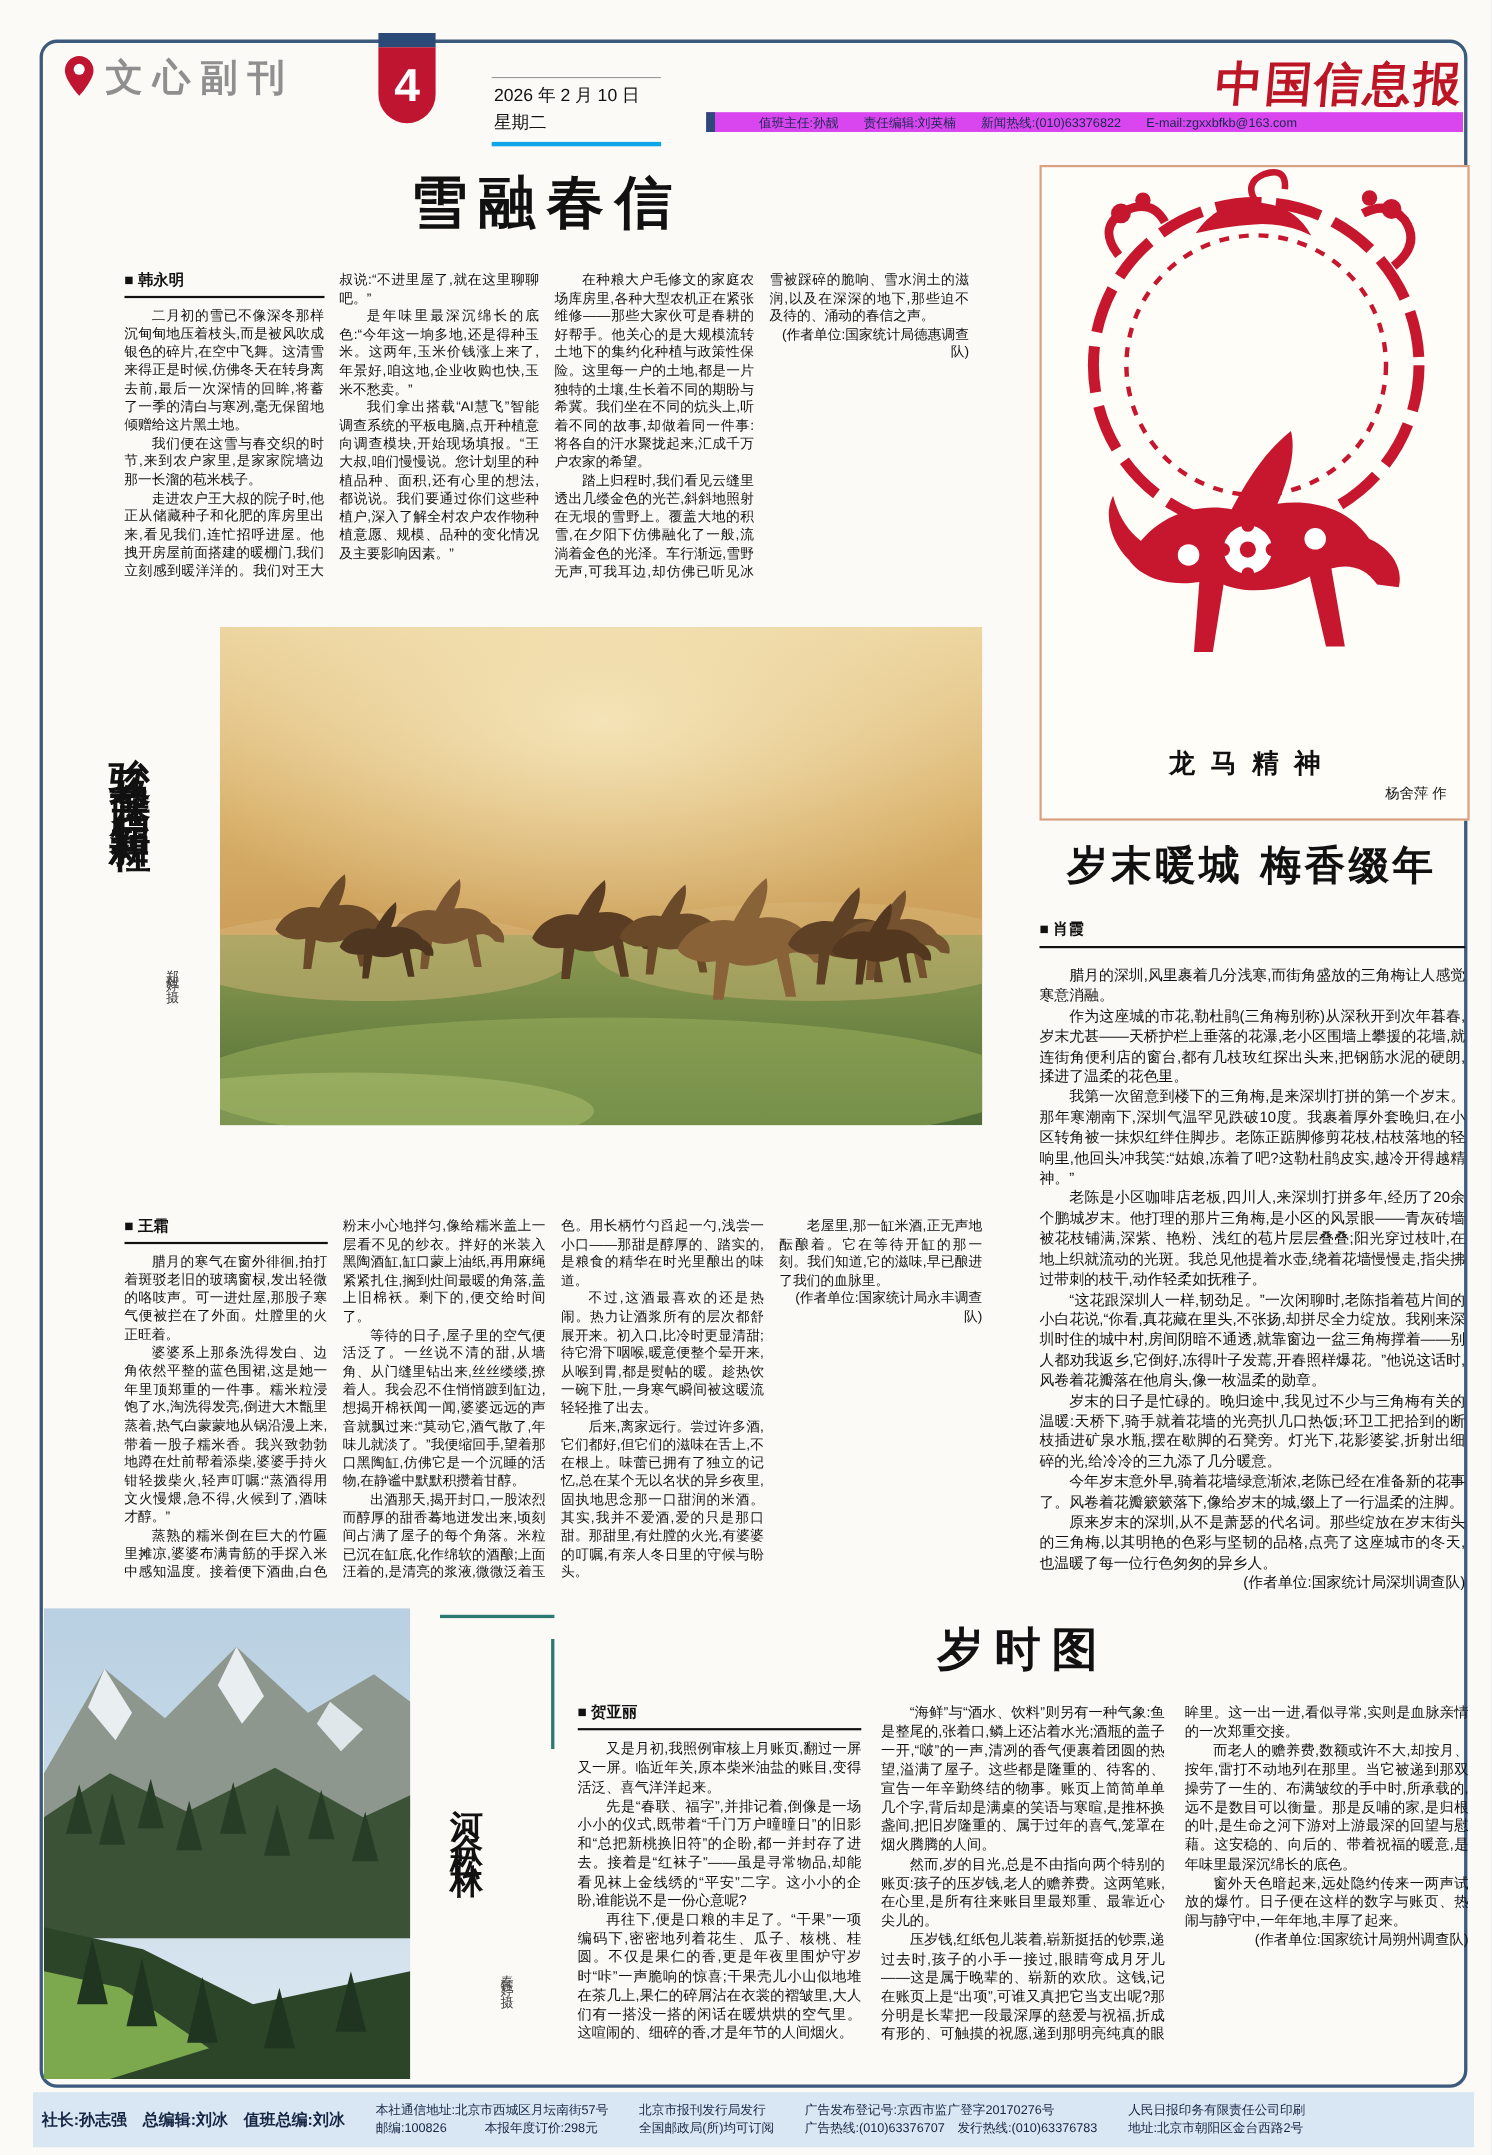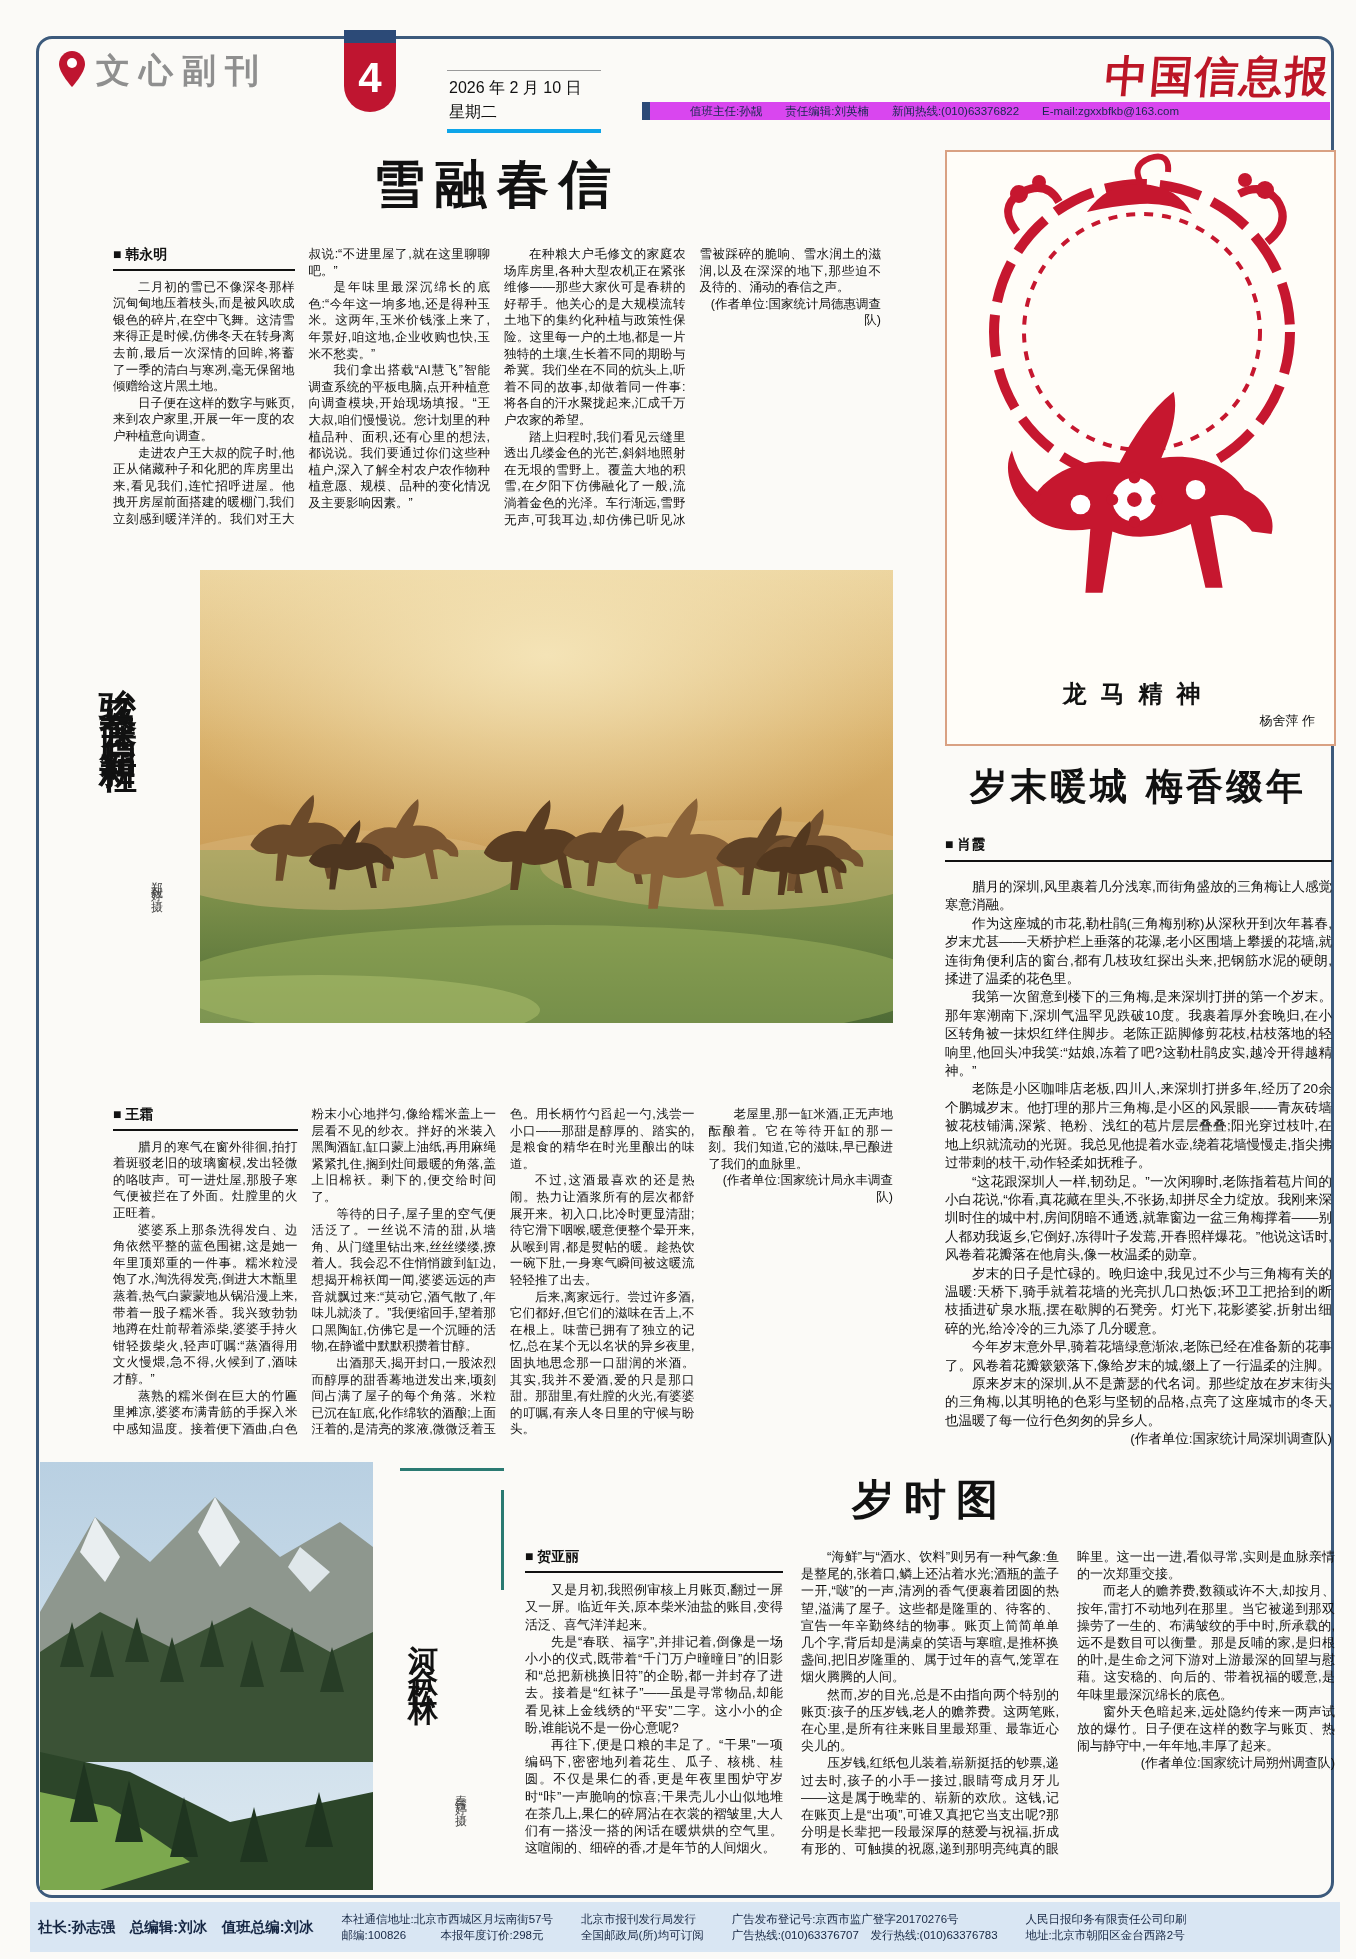--- a/index.html
+++ b/index.html
@@ -90,21 +90,21 @@
   <div class="abs masthead">中国信息报</div>
   <div class="abs staffstrip">
     <div class="sq"></div>
     <div class="txt">值班主任:孙靓　　责任编辑:刘英楠　　新闻热线:(010)63376822　　E-mail:zgxxbfkb@163.com</div>
   </div>
 
   <div class="abs headline-hei snow-headline">雪融春信</div>
   <div class="abs cols snow-cols">
     <div class="byline">■ 韩永明</div>
     <p>二月初的雪已不像深冬那样沉甸甸地压着枝头,而是被风吹成银色的碎片,在空中飞舞。这清雪来得正是时候,仿佛冬天在转身离去前,最后一次深情的回眸,将蓄了一季的清白与寒冽,毫无保留地倾赠给这片黑土地。</p>
-    <p>日子便在这样的数字与账页,来到农户家里,开展一年一度的农户种植意向调查。</p>
+    <p>我们便在这雪与春交织的时节,来到农户家里,是家家院墙边那一长溜的苞米栈子。</p>
     <p>走进农户王大叔的院子时,他正从储藏种子和化肥的库房里出来,看见我们,连忙招呼进屋。他拽开房屋前面搭建的暖棚门,我们立刻感到暖洋洋的。我们对王大叔说:“不进里屋了,就在这里聊聊吧。”</p>
     <p>是年味里最深沉绵长的底色:“今年这一垧多地,还是得种玉米。这两年,玉米价钱涨上来了,年景好,咱这地,企业收购也快,玉米不愁卖。”</p>
     <p>我们拿出搭载“AI慧飞”智能调查系统的平板电脑,点开种植意向调查模块,开始现场填报。“王大叔,咱们慢慢说。您计划里的种植品种、面积,还有心里的想法,都说说。我们要通过你们这些种植户,深入了解全村农户农作物种植意愿、规模、品种的变化情况及主要影响因素。”</p>
     <p>在种粮大户毛修文的家庭农场库房里,各种大型农机正在紧张维修——那些大家伙可是春耕的好帮手。他关心的是大规模流转土地下的集约化种植与政策性保险。这里每一户的土地,都是一片独特的土壤,生长着不同的期盼与希冀。我们坐在不同的炕头上,听着不同的故事,却做着同一件事:将各自的汗水聚拢起来,汇成千万户农家的希望。</p>
     <p>踏上归程时,我们看见云缝里透出几缕金色的光芒,斜斜地照射在无垠的雪野上。覆盖大地的积雪,在夕阳下仿佛融化了一般,流淌着金色的光泽。车行渐远,雪野无声,可我耳边,却仿佛已听见冰雪被踩碎的脆响、雪水润土的滋润,以及在深深的地下,那些迫不及待的、涌动的春信之声。</p>
     <p class="attribution">(作者单位:国家统计局德惠调查队)</p>
   </div>
 
   <div class="abs vert vert-title">骏马奔腾启新程</div>
   <div class="abs vert vert-credit">郑毅婷 摄</div>

